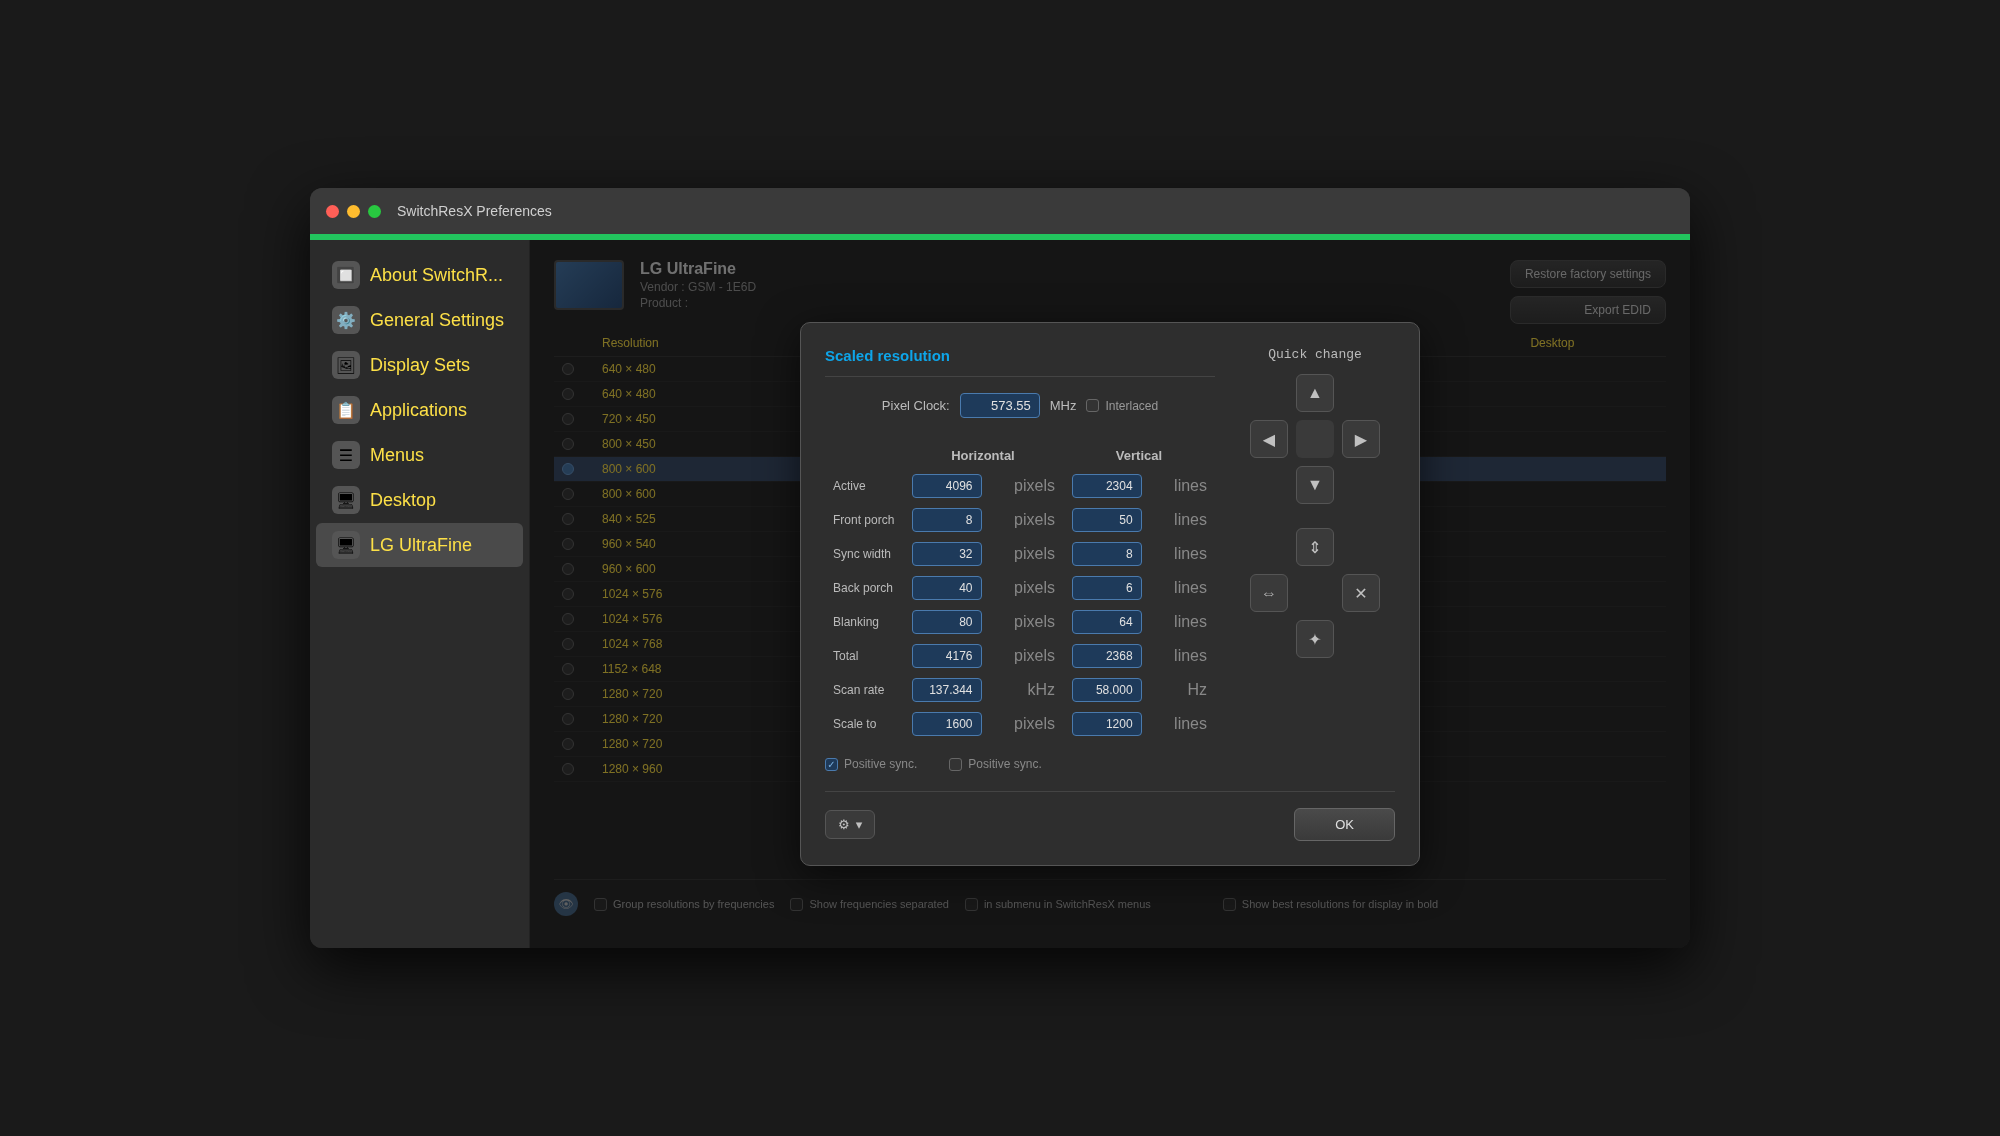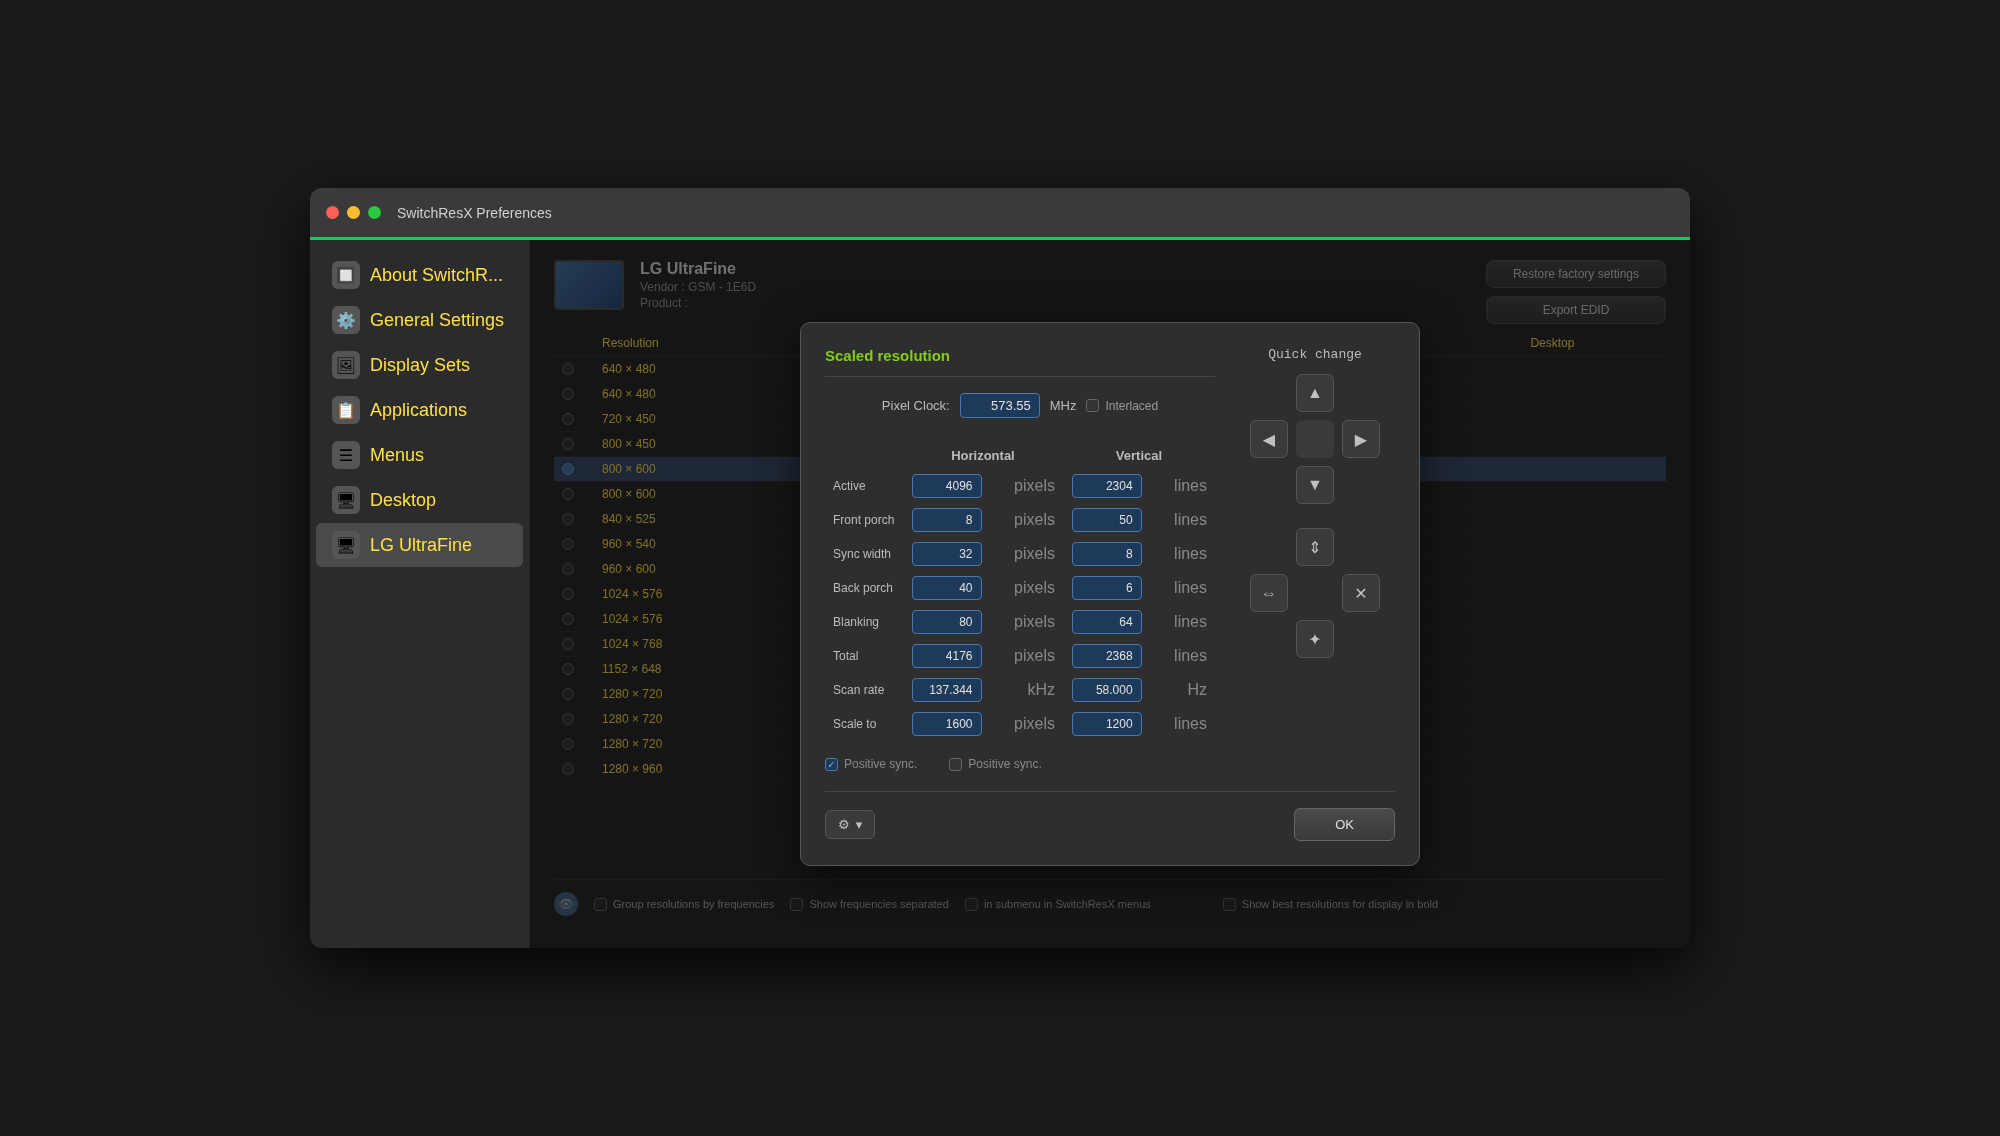--- a/index.html
+++ b/index.html
@@ -20,21 +20,21 @@
       overflow: hidden;
       display: flex;
       flex-direction: column;
     }
     .titlebar {
       background: #3a3a3a;
       height: 52px;
       display: flex;
       align-items: center;
       padding: 0 16px;
-      border-bottom: 3px solid #22c55e;
+      border-bottom: 6px solid #22c55e;
       flex-shrink: 0;
     }
     .traffic-lights {
       display: flex;
       gap: 8px;
       margin-right: 16px;
     }
     .traffic-light {
       width: 13px;
       height: 13px;
@@ -120,24 +120,25 @@
       right: 24px;
       display: flex;
       flex-direction: column;
       gap: 8px;
     }
     .mac-button {
       background: linear-gradient(180deg, #4a4a4a, #3a3a3a);
       border: 1px solid #555;
       border-radius: 8px;
       color: #d0d0d0;
-      padding: 6px 26px;
+      padding: 6px 14px;
       font-size: 12px;
       cursor: pointer;
       white-space: nowrap;
+      text-align: right;
     }
     .resolution-table {
       flex: 1;
       overflow-y: auto;
     }
     .table-header {
       display: grid;
       grid-template-columns: 40px 1fr 1fr 1fr 1fr 1fr;
       padding: 6px 8px;
       border-bottom: 1px solid #3a3a3a;
@@ -205,21 +206,21 @@
       background: #2e2e2e;
       border-radius: 10px;
       border: 1px solid #555;
       box-shadow: 0 10px 40px rgba(0,0,0,0.6);
       width: 620px;
       padding: 24px;
     }
     .modal-title {
       font-size: 15px;
       font-weight: 600;
-      color: #84cc16;
+      color: #0ea5e9;
       margin-bottom: 16px;
       border-bottom: 1px solid #444;
       padding-bottom: 12px;
     }
     .pixel-clock-row {
       display: flex;
       align-items: center;
       justify-content: center;
       gap: 10px;
       margin-bottom: 24px;

